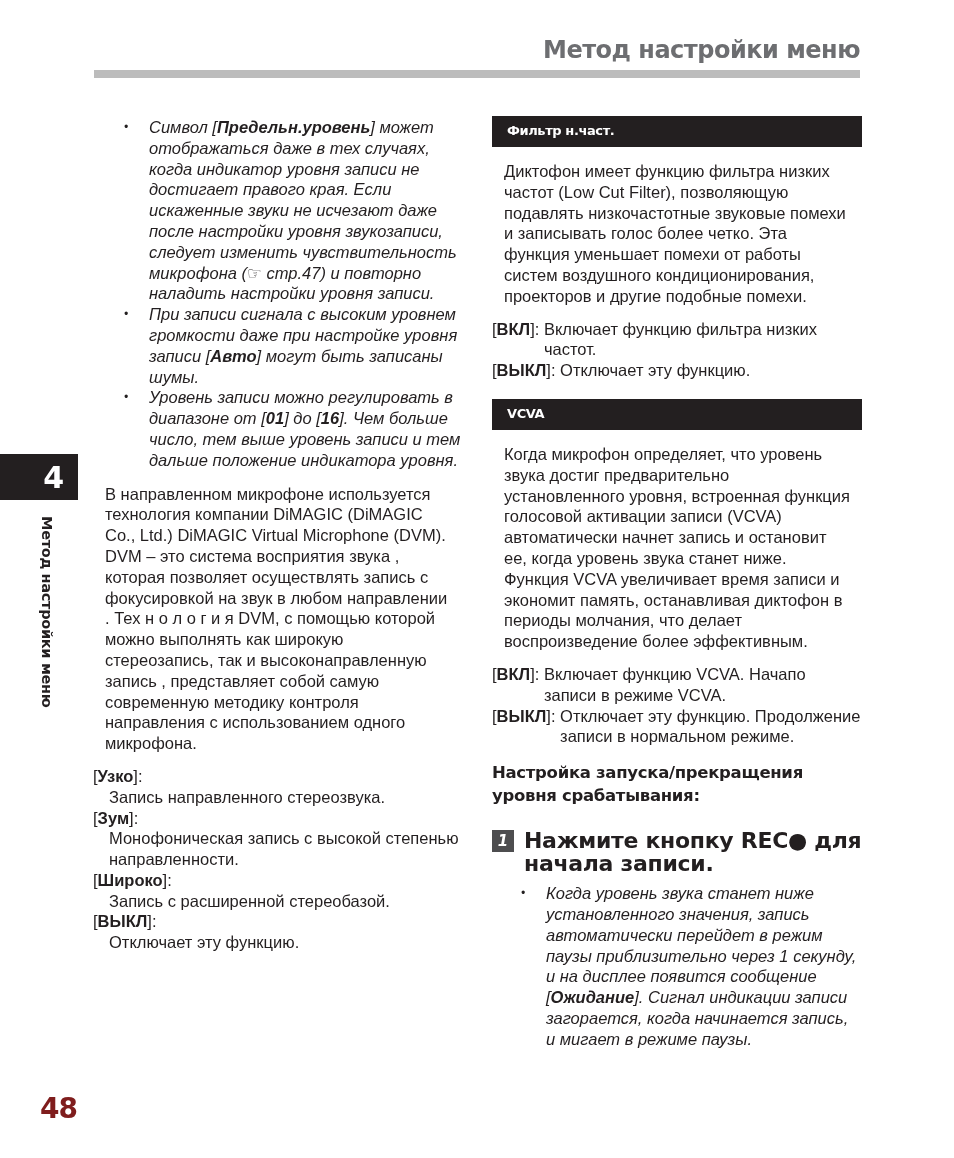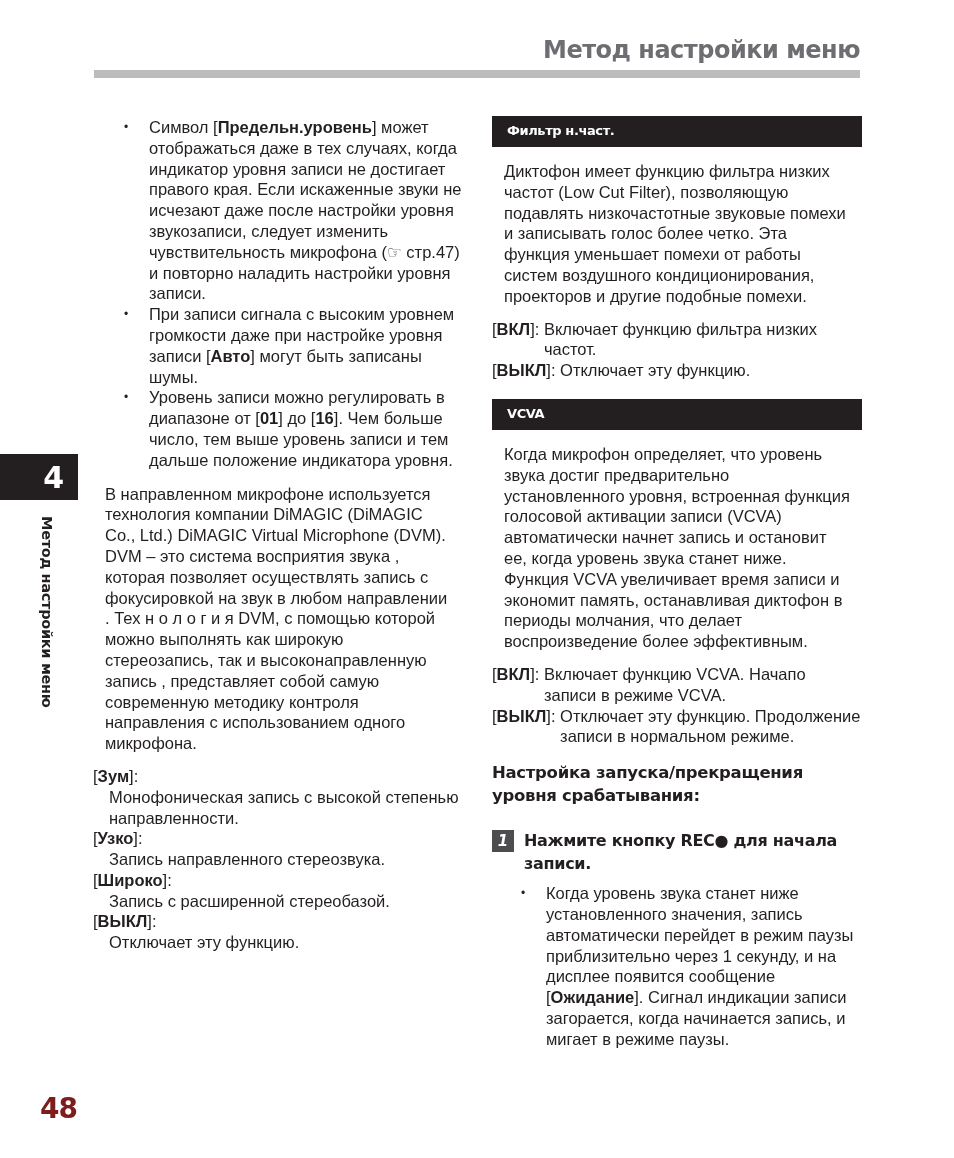--- a/index.html
+++ b/index.html
@@ -31,21 +31,21 @@
     color: #231f20; letter-spacing: -0.3px;
   }
   .page-num {
     position: absolute; left: 40px; top: 1092px;
     font-family: "DejaVu Sans", sans-serif; font-weight: bold; font-size: 28px;
     color: #7f1d1d; letter-spacing: -1px;
   }
   .col { position: absolute; font-size: 16.5px; line-height: 20.8px; }
   .col-left { left: 93px; top: 117px; width: 370px; }
   .col-right { left: 492px; top: 116px; width: 370px; }
-  .bullets { list-style: none; margin: 0; padding: 0; }
+  .bullets { list-style: none; margin: 0; padding: 0; font-style: italic; }
   .bullets li { position: relative; padding-left: 56px; margin: 0; }
   .bullets li::before {
     content: "\2022"; position: absolute; left: 31px; top: 0; font-size: 12px;
   }
   .bullets.step li { padding-left: 54px; }
   .bullets.step li::before { left: 29px; }
   .section-bar {
     background: #231f20; color: #fff; height: 31px;
     font-family: "DejaVu Sans", sans-serif; font-weight: bold; font-size: 13px;
     display: flex; align-items: center; padding-left: 15px;
@@ -62,21 +62,21 @@
     line-height: 23px; letter-spacing: -0.3px;
   }
   .step-row { display: flex; align-items: flex-start; }
   .step-num {
     flex: 0 0 22px; height: 22px; background: #4d4d4f; color: #fff;
     font-family: "DejaVu Sans", sans-serif; font-weight: bold; font-style: italic; font-size: 15px;
     display: flex; align-items: center; justify-content: center;
     margin-top: 1px; margin-right: 10px;
   }
   .step-text {
-    font-family: "DejaVu Sans", sans-serif; font-weight: bold; font-size: 16px; line-height: 23px;
+    font-family: "DejaVu Sans", sans-serif; font-weight: bold; font-size: 22px; line-height: 23px;
     letter-spacing: -0.3px;
   }
   b { font-weight: bold; }
 </style>
 </head>
 <body>
 
 <div class="header-title">Метод настройки меню</div>
 <div class="header-rule"></div>
 
@@ -91,26 +91,26 @@
   <ul class="bullets">
     <li><span>Символ [</span><b>Предельн.уровень</b><span>] может отображаться даже в тех случаях, когда индикатор уровня записи не достигает правого края. Если искаженные звуки не исчезают даже после настройки уровня звукозаписи, следует изменить чувствительность микрофона (☞ стр.47) и повторно наладить настройки уровня записи.</span></li>
     <li><span>При записи сигнала с высоким уровнем громкости даже при настройке уровня записи [</span><b>Авто</b><span>] могут быть записаны шумы.</span></li>
     <li><span>Уровень записи можно регулировать в диапазоне от [</span><b>01</b><span>] до [</span><b>16</b><span>]. Чем больше число, тем выше уровень записи и тем дальше положение индикатора уровня.</span></li>
   </ul>
 
   <p style="margin-top:13px;">В направленном микрофоне используется технология компании DiMAGIC (DiMAGIC Co., Ltd.) DiMAGIC Virtual Microphone (DVM). DVM – это система восприятия звука , которая позволяет осуществлять запись с фокусировкой на звук в любом направлении . Тех н о л о г и я DVM, с помощью которой можно выполнять как широкую стереозапись, так и высоконаправленную запись , представляет собой самую современную методику контроля направления с использованием одного микрофона.</p>
 
   <div>
     <div>
+      <div class="opt-key">[<b>Узко</b>]:</div>
+      <div class="opt-desc">Запись направленного стереозвука.</div>
+    </div>
+    <div>
       <div class="opt-key">[<b>Зум</b>]:</div>
       <div class="opt-desc">Монофоническая запись с высокой степенью направленности.</div>
-    </div>
-    <div>
-      <div class="opt-key">[<b>Узко</b>]:</div>
-      <div class="opt-desc">Запись направленного стереозвука.</div>
     </div>
     <div>
       <div class="opt-key">[<b>Широко</b>]:</div>
       <div class="opt-desc">Запись с расширенной стереобазой.</div>
     </div>
     <div>
       <div class="opt-key">[<b>ВЫКЛ</b>]:</div>
       <div class="opt-desc">Отключает эту функцию.</div>
     </div>
   </div>

